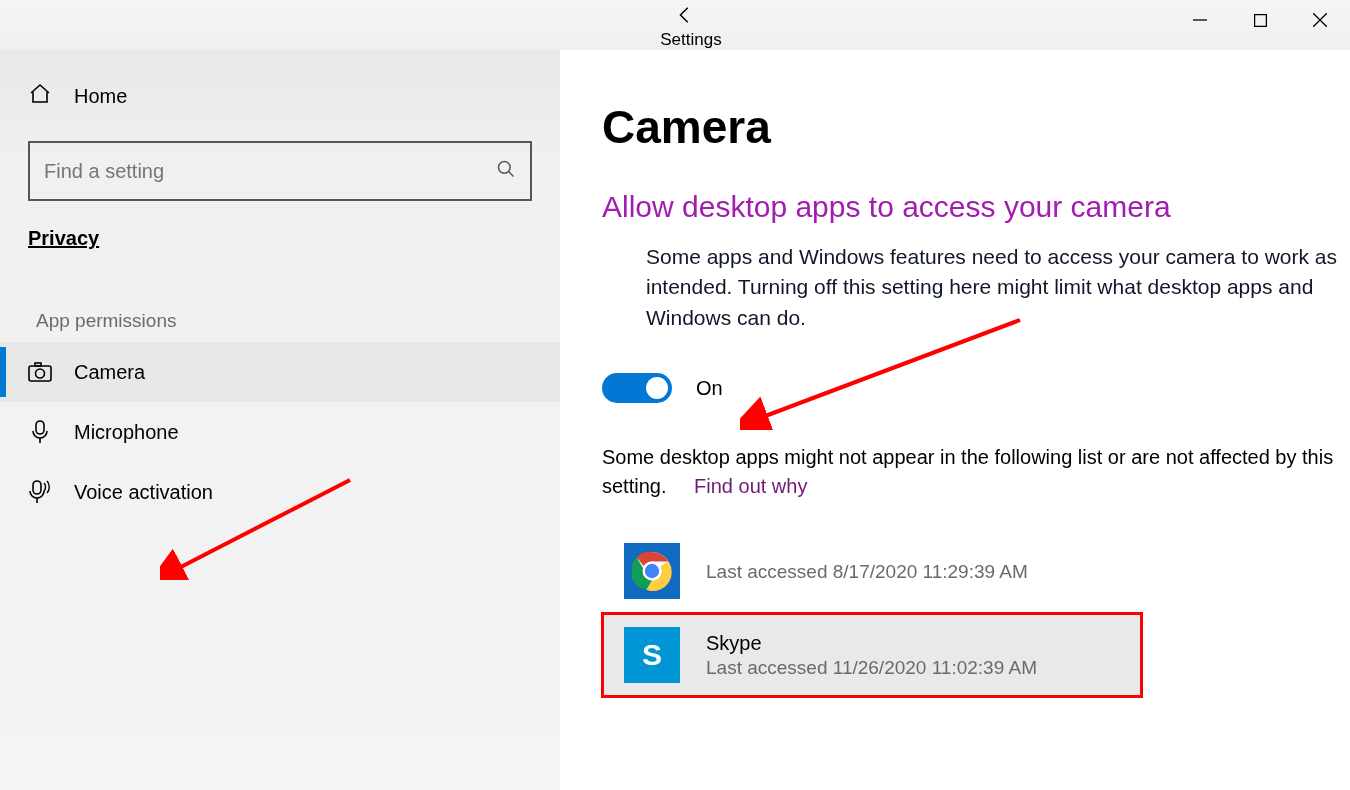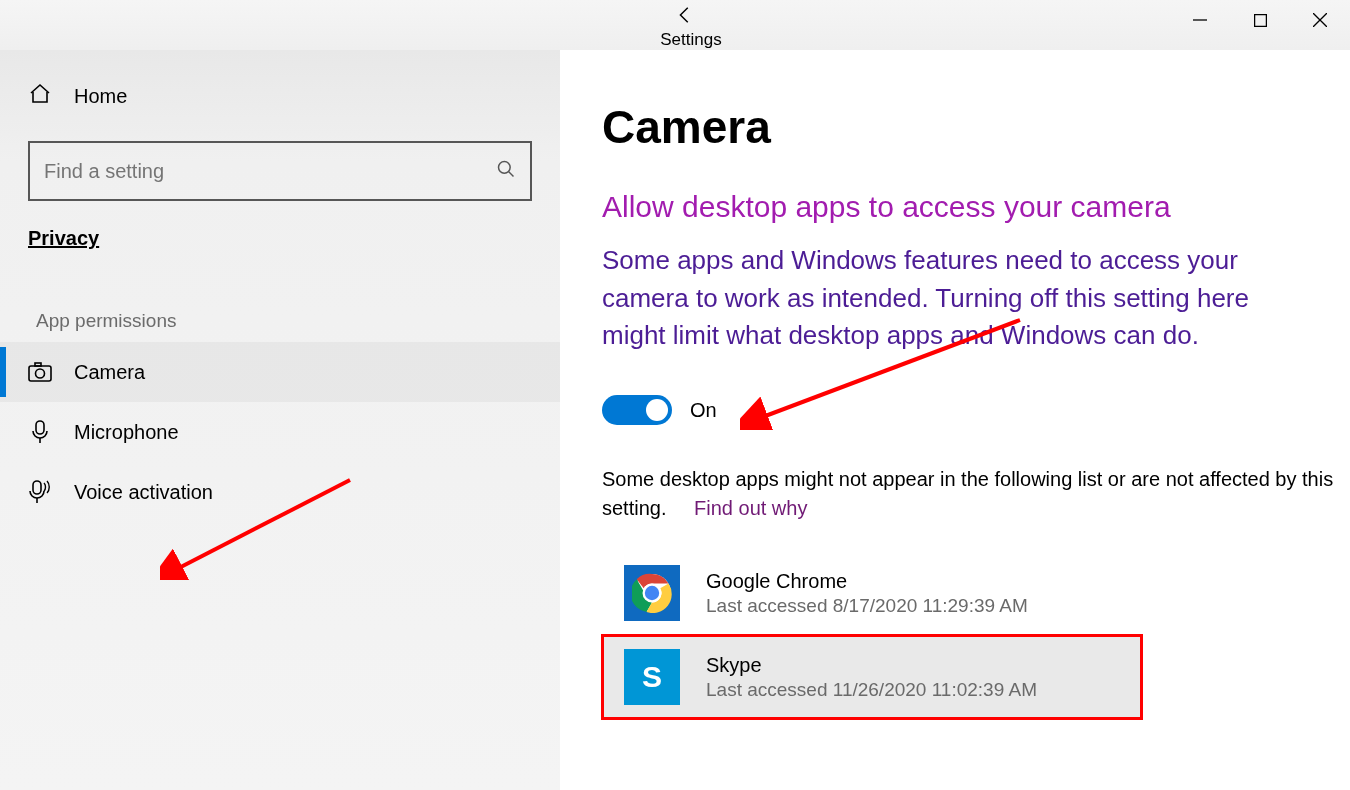--- a/index.html
+++ b/index.html
@@ -112,46 +112,47 @@
     font-weight: 600;
     color: #000;
   }
   .subheading {
     font-size: 30px;
     font-weight: 400;
     color: #a21caf;
     margin-top: 36px;
   }
   .desc {
-    font-size: 26px;
-    color: #4c1d95;
+    font-size: 21px;
+    color: #0f172a;
     margin-top: 18px;
     max-width: 700px;
     line-height: 1.45;
+    margin-left: 44px;
   }
   .toggle-row {
     display: flex; align-items: center;
     margin-top: 40px;
   }
   .toggle {
     width: 70px; height: 30px;
     border-radius: 15px;
     background: #0078d4;
     position: relative;
     cursor: pointer;
   }
   .toggle-knob {
     position: absolute;
     right: 4px; top: 4px;
     width: 22px; height: 22px;
     border-radius: 50%;
     background: #fff;
   }
   .toggle-label {
-    margin-left: 18px;
+    margin-left: 24px;
     font-size: 20px;
   }
   .desc2 {
     font-size: 20px;
     color: #000;
     margin-top: 40px;
     max-width: 740px;
     line-height: 1.45;
   }
   .desc2 a { color: #701a75; text-decoration: none; cursor: pointer; margin-left: 22px; }
@@ -301,21 +302,20 @@
           <svg width="40" height="40" viewBox="0 0 40 40">
             <circle cx="20" cy="20" r="19" fill="#fff"></circle>
             <path d="M20 1a19 19 0 0 1 16.5 9.5H20a9.5 9.5 0 0 0-8.23 4.75L4.7 6.2A18.9 18.9 0 0 1 20 1z" fill="#db4437"></path>
             <path d="M4.7 6.2l7.07 12.25A9.5 9.5 0 0 0 20 29.5l-5.5 9.53A19 19 0 0 1 4.7 6.2z" fill="#0f9d58"></path>
             <path d="M36.5 10.5A19 19 0 0 1 14.5 39.03L20 29.5a9.5 9.5 0 0 0 8.23-14.25L36.5 10.5z" fill="#ffcd40"></path>
             <circle cx="20" cy="20" r="9.5" fill="#fff"></circle>
             <circle cx="20" cy="20" r="7.2" fill="#4285f4"></circle>
           </svg>
         </div>
         <div>
-          <div class="app-name">Google Chrome</div>
           <div class="app-meta">Last accessed 8/17/2020 11:29:39 AM</div>
         </div>
       </div>
 
       <div class="app-row highlight">
         <div class="app-icon skype-ico">S</div>
         <div>
           <div class="app-name">Skype</div>
           <div class="app-meta">Last accessed 11/26/2020 11:02:39 AM</div>
         </div>

